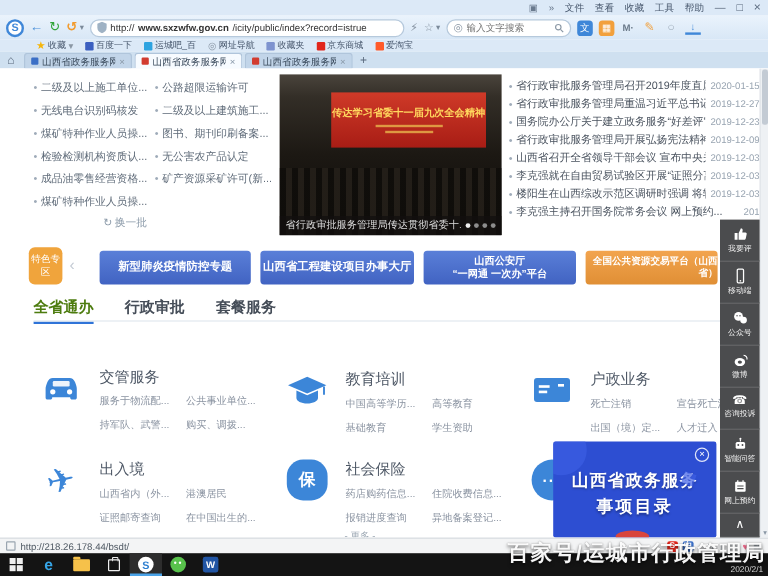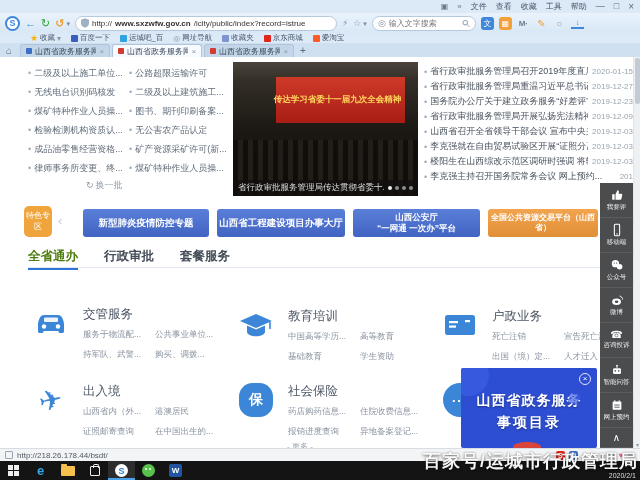--- a/index.html
+++ b/index.html
@@ -65,21 +65,21 @@
   .qlinks { position:absolute; left:28px; top:7px; width:202px; }
   .qrow { display:flex; height:19px; align-items:center; }
   .qcell { width:101px; font-size:9px; color:#5f6b79; white-space:nowrap; overflow:hidden; }
   .qcell .bul { color:#9fabb9; margin-right:3px; }
   .refresh-link { position:absolute; left:86px; top:122px; font-size:9px; color:#8b9aa9; }
   .refresh-link .rg { color:#8b9aa9; margin-right:2px; }
 
   .carousel { position:absolute; left:233px; top:5px; width:185px; height:134px; overflow:hidden;
               background:linear-gradient(#4a443c 0%, #332e27 14%, #1c1813 50%, #0d0b09 100%); }
   .red-banner { position:absolute; left:13px; right:13px; top:15px; height:46px;
-                background:linear-gradient(#cf3a28,#a81d15); display:flex; flex-direction:row;
+                background:linear-gradient(#cf3a28,#a81d15); display:flex; flex-direction:column;
                 align-items:center; justify-content:center; gap:3px;margin-left:30px; }
   .red-banner .bt { color:#ffd75e; font-size:8.5px; font-weight:bold; white-space:nowrap; }
   .bsub { height:2px; background:#e8b54c; opacity:.8; }
   .bsub.b1 { width:56px; } .bsub.b2 { width:40px; }
   .crowd { position:absolute; left:0; right:0; bottom:0; height:56px;
            background:repeating-linear-gradient(90deg,#0f0d0a 0 5px,#241f19 5px 10px); opacity:.9; }
   .caption { position:absolute; left:0; right:0; bottom:0; height:16px; background:rgba(18,16,14,.78);
              color:#ddd; font-size:8.5px; display:flex; align-items:center; padding:0 5px; }
   .cap-text { flex:1; white-space:nowrap; overflow:hidden; }
   .dots { display:flex; gap:3px; margin-left:4px; }
@@ -90,21 +90,21 @@
   .nrow { display:flex; height:15px; align-items:center; font-size:9px; }
   .nrow .bul { color:#9fabb9; margin-right:3px; }
   .ntitle { color:#49525e; white-space:nowrap; overflow:hidden; flex:1; }
   .ndate { color:#98a4b1; font-size:8px; margin-left:4px; white-space:nowrap; }
 
   .badge { position:absolute; left:24px; top:149px; width:28px; height:31px; background:#f0a43c;
            border-radius:5px; color:#fff; font-size:8px; line-height:1.3; text-align:center;
            display:flex; align-items:center; justify-content:center; padding:1px; }
   .bprev { position:absolute; left:58px; top:156px; color:#c4cbd4; font-size:13px; }
   .bbtn { position:absolute; top:152px; height:28px; border-radius:3px; color:#fff; font-weight:bold;
-          display:flex; flex-direction:column; align-items:center; justify-content:center; text-align:center;
+          display:flex; flex-direction:column; align-items:center; justify-content:center; text-align:right;
           background:linear-gradient(#5a7fd8,#4163c2); line-height:1.3; }
   .bbtn.b1 { left:83px;  width:126px; font-size:9.5px; }
   .bbtn.b2 { left:217px; width:128px; font-size:9.5px; }
   .bbtn.b3 { left:353px; width:127px; font-size:8.5px; }
   .bbtn.b4 { left:488px; width:110px; font-size:8px; background:linear-gradient(#f2a44e,#e08f35); }
 
   .mtabs { position:absolute; left:28px; top:191px; display:flex; gap:26px; font-size:12.5px; font-weight:bold; color:#454d58; }
   .mtab.active { color:#4d7c0f; border-bottom:2px solid #2f74d8; padding-bottom:3px; }
   .tabs-rule { position:absolute; left:28px; right:8px; top:210px; height:1px; background:#e2e8ef; }
   .subjects { position:absolute; left:28px; top:221px; display:flex; align-items:center; gap:10px; font-size:10.5px; }
@@ -307,21 +307,20 @@
         </div>
       <div class="qrow">
           <span class="qcell"><span class="bul">•</span><span>检验检测机构资质认...</span></span>
           <span class="qcell"><span class="bul">•</span><span>无公害农产品认定</span></span>
         </div>
       <div class="qrow">
           <span class="qcell"><span class="bul">•</span><span>成品油零售经营资格...</span></span>
           <span class="qcell"><span class="bul">•</span><span>矿产资源采矿许可(新...</span></span>
         </div>
       <div class="qrow">
-          <span class="qcell"><span class="bul">•</span><span>律师事务所变更、终...</span></span>
           <span class="qcell"><span class="bul">•</span><span>煤矿特种作业人员操...</span></span>
         </div>
     </div>
     <div class="refresh-link"><span class="rg">↻</span><span>换一批</span></div>
 
     <div class="carousel">
       <div class="red-banner">
         <span class="bt">传达学习省委十一届九次全会精神</span>
         <span class="bsub b1"></span>
         <span class="bsub b2"></span>

